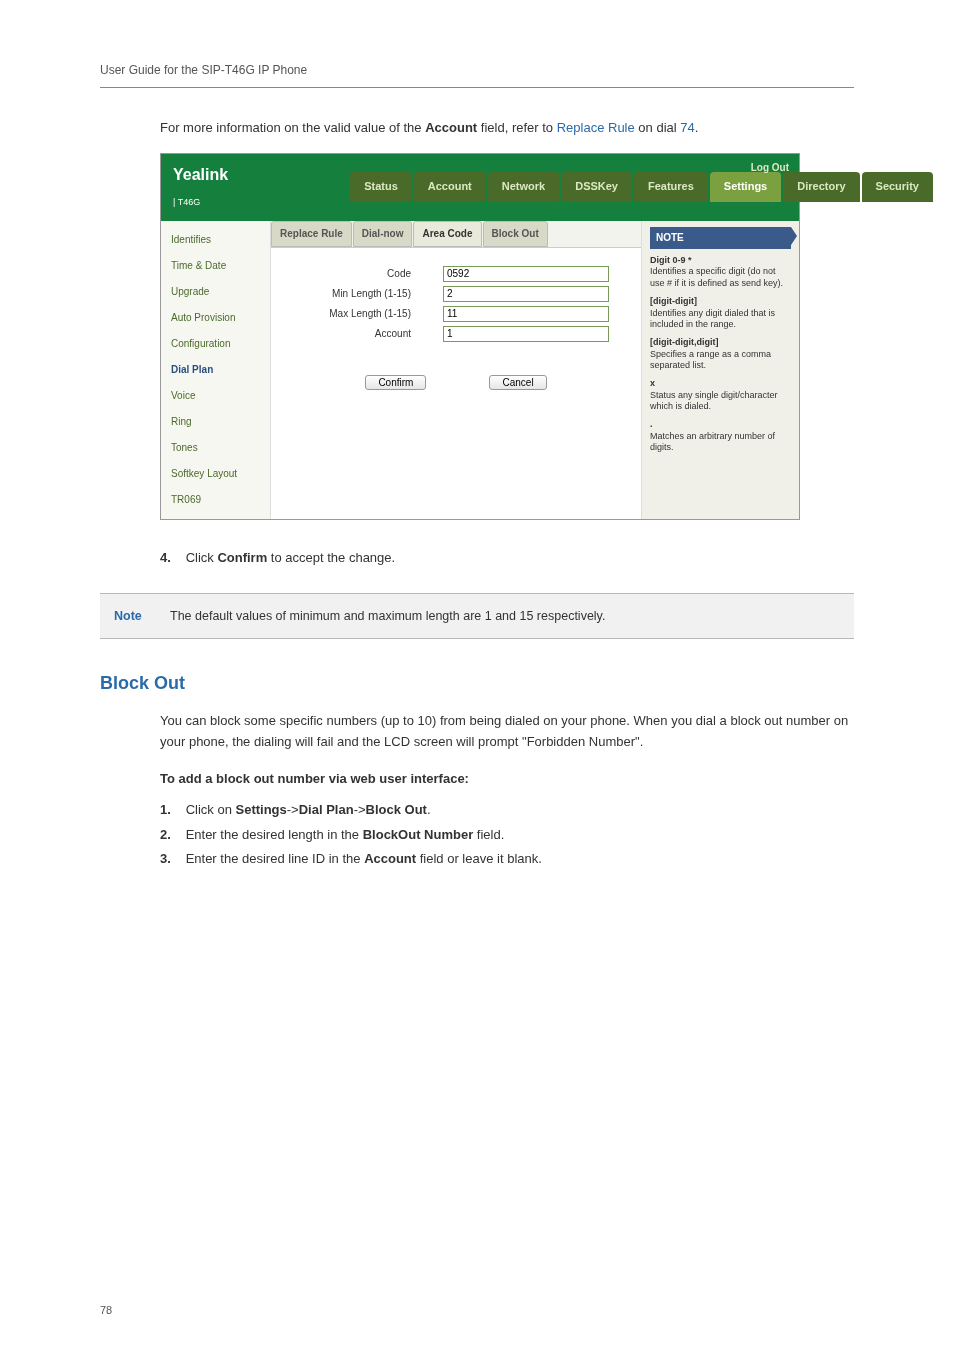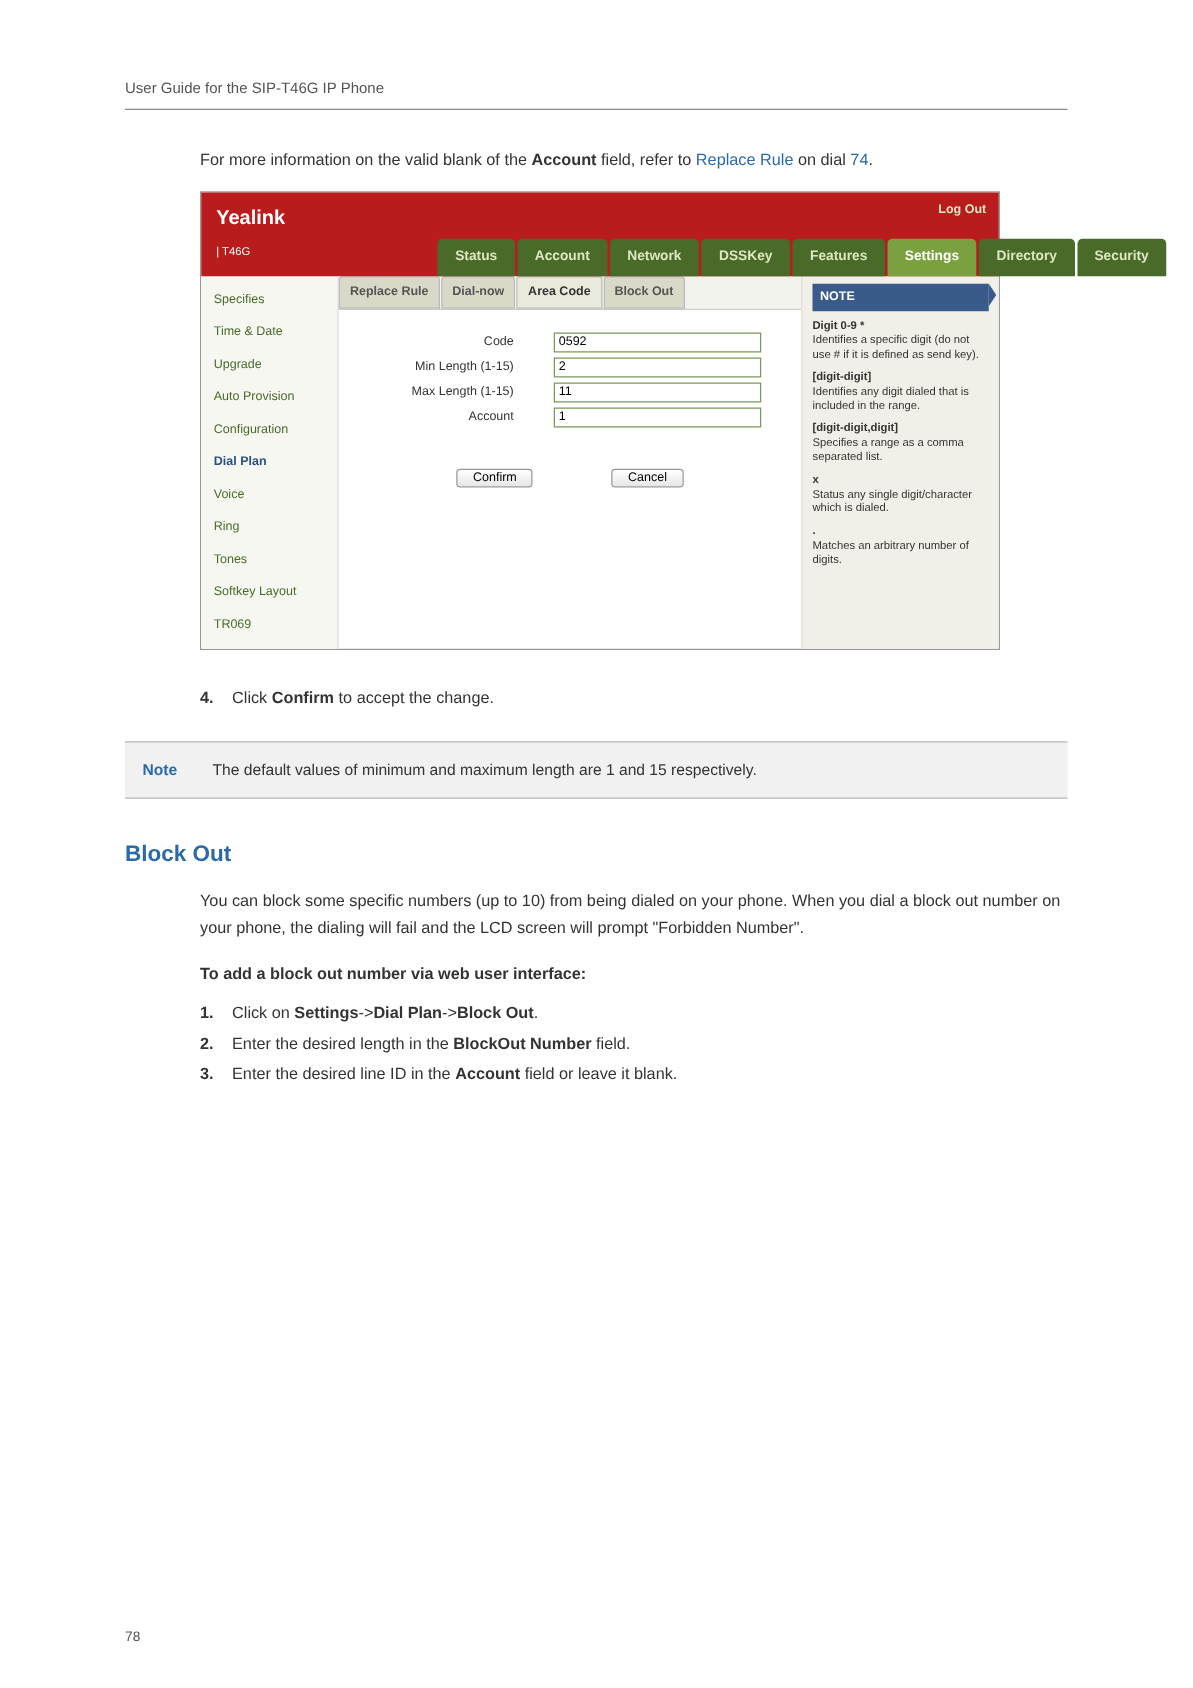--- a/index.html
+++ b/index.html
@@ -29,23 +29,23 @@
   
   .yshot {
     width: 640px;
     margin: 10px 0 28px 60px;
     border: 1px solid #999;
     font-family: Arial, sans-serif;
     font-size: 11px;
     background: #fff;
   }
   .yshot-top {
-    background: #b91c1c;
-    display: flex;
-    align-items: flex-end;
+    background: #15803d;
+    display: flex;
+    align-items: center;
     justify-content: space-between;
     padding: 0;
     position: relative;
   }
   .yshot-logo {
     color: #fff;
     font-weight: bold;
     font-size: 16px;
     padding: 8px 12px 8px 12px;
   }
@@ -192,21 +192,21 @@
   }
 </style>
 </head>
 <body>
 
 <div class="hdr-line">
   <span class="hdr-text">User Guide for the SIP-T46G IP Phone</span>
 </div>
 
 <p class="para-block">
-  <span>For more information on the valid blank of the </span><b>Account</b><span> field, refer to </span><span class="link">Replace Rule</span><span> on dial </span><span class="link">74</span><span>.</span>
+  <span>For more information on the valid value of the </span><b>Account</b><span> field, refer to </span><span class="link">Replace Rule</span><span> on dial </span><span class="link">74</span><span>.</span>
 </p>
 
 <div class="yshot">
   <div class="yshot-top">
     <div class="yshot-logo">
       <span>Yealink</span> <small>| <span>T46G</span></small>
     </div>
     <span class="yshot-logout">Log Out</span>
     <div class="yshot-tabs">
       <div class="ytab">Status</div>
@@ -214,21 +214,21 @@
       <div class="ytab">Network</div>
       <div class="ytab">DSSKey</div>
       <div class="ytab">Features</div>
       <div class="ytab active">Settings</div>
       <div class="ytab">Directory</div>
       <div class="ytab">Security</div>
     </div>
   </div>
   <div class="yshot-body">
     <div class="ysidebar">
-      <div class="ysb-item">Specifies</div>
+      <div class="ysb-item">Identifies</div>
       <div class="ysb-item">Time &amp; Date</div>
       <div class="ysb-item">Upgrade</div>
       <div class="ysb-item">Auto Provision</div>
       <div class="ysb-item">Configuration</div>
       <div class="ysb-item active">Dial Plan</div>
       <div class="ysb-item">Voice</div>
       <div class="ysb-item">Ring</div>
       <div class="ysb-item">Tones</div>
       <div class="ysb-item">Softkey Layout</div>
       <div class="ysb-item">TR069</div>

